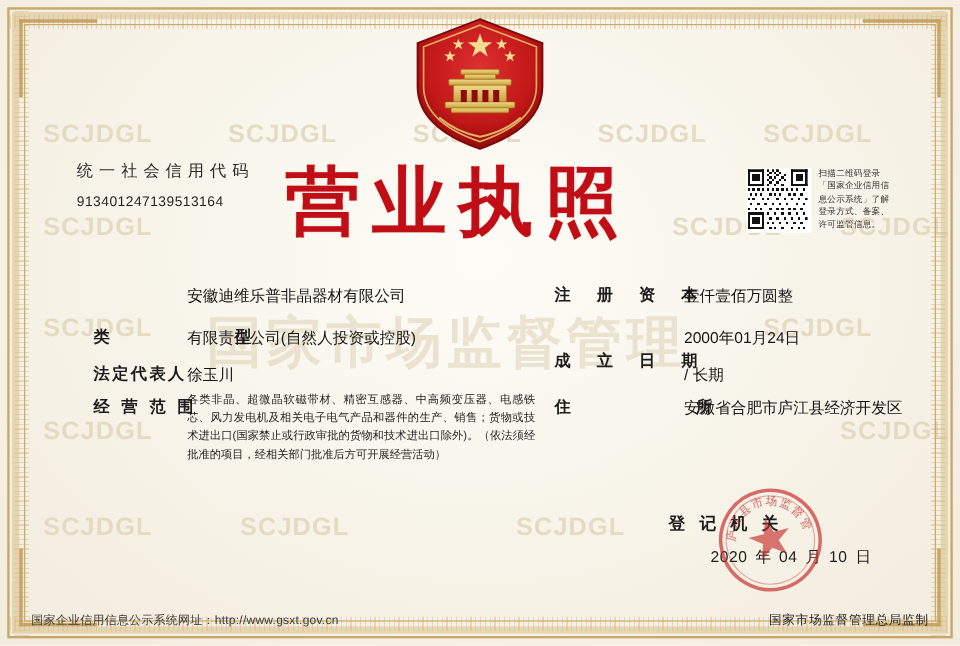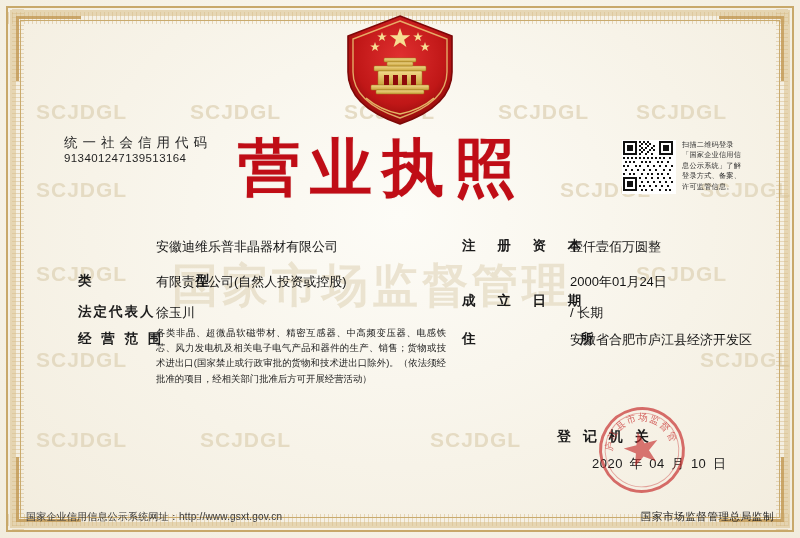--- a/index.html
+++ b/index.html
@@ -98,20 +98,21 @@
 
   
   .usci {
     position:absolute; left:64px; top:134px; width:190px;
   }
   .usci-label {
     font-size:13.5px; color:#2a2a2a; letter-spacing:5px; font-weight:400;
     white-space:nowrap;
   }
   .usci-code {
+    margin-top:11px;
     font-size:11.5px; color:#1f1f1f; letter-spacing:.4px;
     font-family:"Liberation Sans", sans-serif;
   }
   .big-title {
     position:absolute; left:238px; top:126px;
     font-family:"DejaVu Serif", serif;
     font-weight:bold;
     font-size:62px;
     letter-spacing:10px;
     color:#c00d16;

